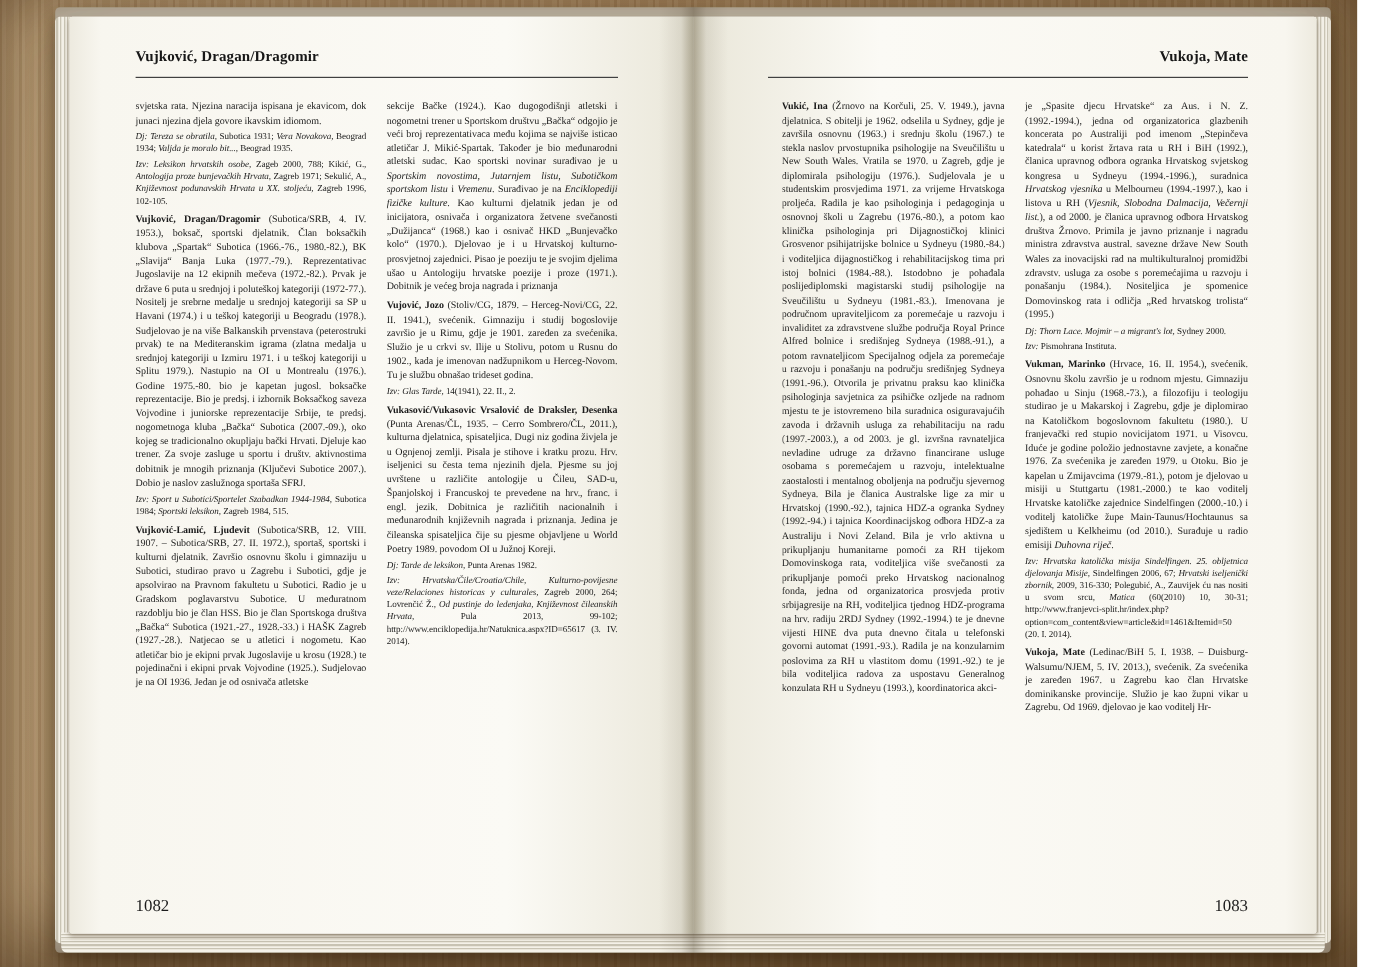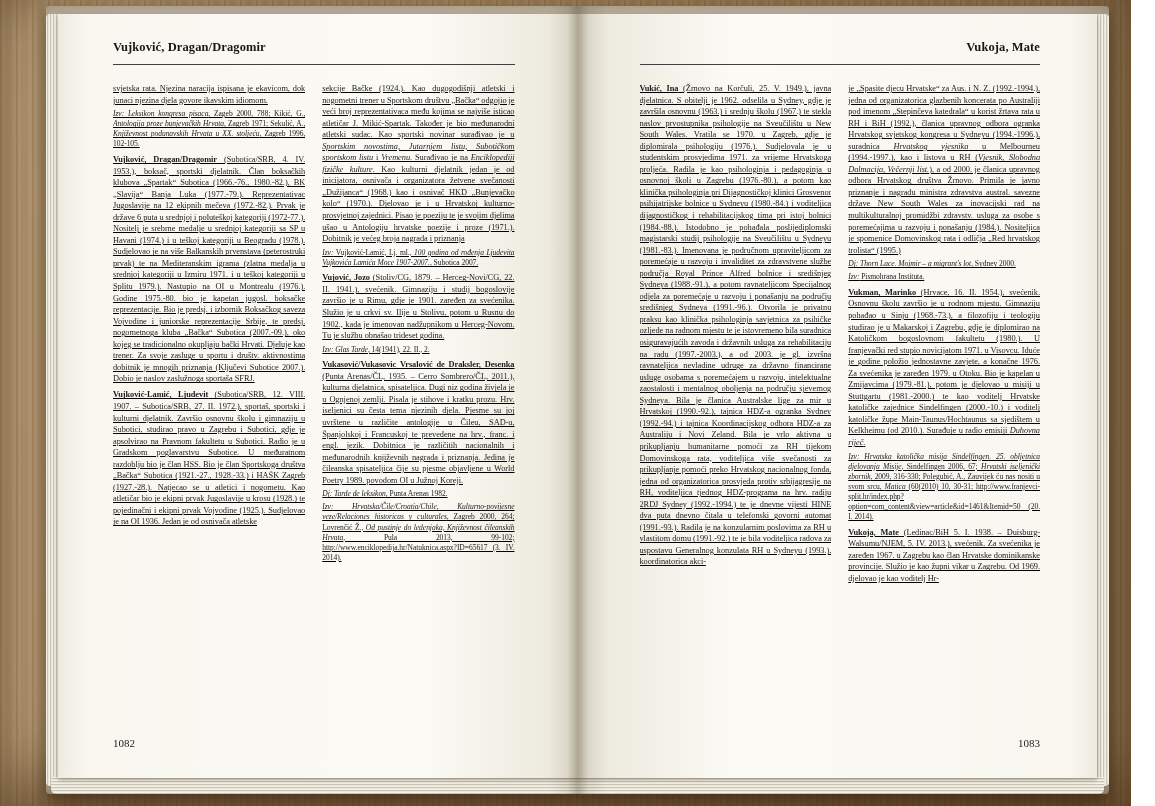--- a/index.html
+++ b/index.html
@@ -29,25 +29,25 @@
   .page-left{background:linear-gradient(90deg,#edeadf 0%,#f8f6ef 5%,#fbfaf5 70%,#ebe8db 98%,#e2deca 100%);border-radius:2px 0 0 2px;}
   .page-right{background:linear-gradient(270deg,#edeadf 0%,#f8f6ef 5%,#fbfaf5 70%,#ebe8db 98%,#e2deca 100%);border-radius:0 2px 2px 0;}
   .gutter{position:absolute;z-index:3;left:50%;top:0;bottom:0;width:58px;transform:translateX(-50%);pointer-events:none;
     background:linear-gradient(90deg,rgba(0,0,0,0) 0%,rgba(72,60,38,0.10) 32%,rgba(72,60,38,0.34) 50%,rgba(72,60,38,0.10) 68%,rgba(0,0,0,0) 100%);}
 
   
   .running-head{position:absolute;top:26px;font-weight:bold;font-size:12.5px;letter-spacing:0.1px;color:#171717;
     padding-bottom:9px;border-bottom:1.2px solid #404040;}
   .rh-left{left:55px;right:63px;text-align:left;}
   .rh-right{left:62px;right:57px;text-align:right;}
-  .columns{position:absolute;top:69px;bottom:46px;display:flex;gap:17px;overflow:hidden;text-decoration:underline;}
+  .columns{position:absolute;top:69px;bottom:46px;display:flex;gap:17px;overflow:hidden;}
   .columns-left{left:55px;right:63px;}
-  .columns-right{left:62px;right:57px;}
+  .columns-right{left:74px;right:57px;}
   .col{flex:1 1 0;overflow:hidden;font-size:8.35px;line-height:11.55px;text-align:justify;color:#1a1a1a;letter-spacing:-0.05px;}
-  .folio{position:absolute;bottom:29px;font-size:11px;color:#1c1c1c;}
+  .folio{position:absolute;bottom:14px;font-size:14px;color:#1c1c1c;}
   .folio-left{left:55px;}
   .folio-right{right:57px;margin-left:44px;}
 
   
   .col p{margin:0;}
   .col p.body{margin-top:4.5px;}
   .col p.ref{margin-top:3px;font-size:7.55px;line-height:10.1px;color:#202020;}
   .col p.cont,.col p:first-child{margin-top:0;}
   .b{font-weight:bold;}
   .i{font-style:italic;}
@@ -63,27 +63,28 @@
 
     <div class="pages">
 
       <section class="page page-left">
         <header class="running-head rh-left">
           <span>Vujković, Dragan/Dragomir</span>
         </header>
         <div class="columns columns-left">
           <div class="col">
               <p class="body cont"><span>svjetska rata. Njezina naracija ispisana je ekavicom, dok junaci njezina djela govore ikavskim idiomom.</span></p>
-              <p class="ref"><span class="i">Izv: Leksikon kongresa pisaca</span><span>, Zageb 2000, 788; Kikić, G., </span><span class="i">Antologija proze bunjevačkih Hrvata</span><span>, Zagreb 1971; Sekulić, A., </span><span class="i">Književnost podunavskih Hrvata u XX. stoljeću</span><span>, Zagreb 1996, 102-105.</span></p>
+              <p class="ref"><span class="i">Dj: Tereza se obratila</span><span>, Subotica 1931; </span><span class="i">Vera Novakova</span><span>, Beograd 1934; </span><span class="i">Valjda je moralo bit...</span><span>, Beograd 1935.</span></p>
+              <p class="ref"><span class="i">Izv: Leksikon hrvatskih osobe</span><span>, Zageb 2000, 788; Kikić, G., </span><span class="i">Antologija proze bunjevačkih Hrvata</span><span>, Zagreb 1971; Sekulić, A., </span><span class="i">Književnost podunavskih Hrvata u XX. stoljeću</span><span>, Zagreb 1996, 102-105.</span></p>
               <p class="body"><span class="b">Vujković, Dragan/Dragomir</span><span> (Subotica/SRB, 4. IV. 1953.), boksač, sportski djelatnik. Član boksačkih klubova „Spartak“ Subotica (1966.-76., 1980.-82.), BK „Slavija“ Banja Luka (1977.-79.). Reprezentativac Jugoslavije na 12 ekipnih mečeva (1972.-82.). Prvak je države 6 puta u srednjoj i poluteškoj kategoriji (1972-77.). Nositelj je srebrne medalje u srednjoj kategoriji sa SP u Havani (1974.) i u teškoj kategoriji u Beogradu (1978.). Sudjelovao je na više Balkanskih prvenstava (peterostruki prvak) te na Mediteranskim igrama (zlatna medalja u srednjoj kategoriji u Izmiru 1971. i u teškoj kategoriji u Splitu 1979.). Nastupio na OI u Montrealu (1976.). Godine 1975.-80. bio je kapetan jugosl. boksačke reprezentacije. Bio je predsj. i izbornik Boksačkog saveza Vojvodine i juniorske reprezentacije Srbije, te predsj. nogometnoga kluba „Bačka“ Subotica (2007.-09.), oko kojeg se tradicionalno okupljaju bački Hrvati. Djeluje kao trener. Za svoje zasluge u sportu i društv. aktivnostima dobitnik je mnogih priznanja (Ključevi Subotice 2007.). Dobio je naslov zaslužnoga sportaša SFRJ.</span></p>
+              <p class="ref"><span class="i">Izv: Sport u Subotici/Sportelet Szabadkan 1944-1984</span><span>, Subotica 1984; </span><span class="i">Sportski leksikon</span><span>, Zagreb 1984, 515.</span></p>
               <p class="body"><span class="b">Vujković-Lamić, Ljudevit</span><span> (Subotica/SRB, 12. VIII. 1907. – Subotica/SRB, 27. II. 1972.), sportaš, sportski i kulturni djelatnik. Završio osnovnu školu i gimnaziju u Subotici, studirao pravo u Zagrebu i Subotici, gdje je apsolvirao na Pravnom fakultetu u Subotici. Radio je u Gradskom poglavarstvu Subotice. U međuratnom razdoblju bio je član HSS. Bio je član Sportskoga društva „Bačka“ Subotica (1921.-27., 1928.-33.) i HAŠK Zagreb (1927.-28.). Natjecao se u atletici i nogometu. Kao atletičar bio je ekipni prvak Jugoslavije u krosu (1928.) te pojedinačni i ekipni prvak Vojvodine (1925.). Sudjelovao je na OI 1936. Jedan je od osnivača atletske</span></p>
             </div>
           <div class="col">
               <p class="body cont"><span>sekcije Bačke (1924.). Kao dugogodišnji atletski i nogometni trener u Sportskom društvu „Bačka“ odgojio je veći broj reprezentativaca među kojima se najviše isticao atletičar J. Mikić-Spartak. Također je bio međunarodni atletski sudac. Kao sportski novinar surađivao je u </span><span class="i">Sportskim novostima, Jutarnjem listu, Subotičkom sportskom listu</span><span> i </span><span class="i">Vremenu</span><span>. Surađivao je na </span><span class="i">Enciklopediji fizičke kulture</span><span>. Kao kulturni djelatnik jedan je od inicijatora, osnivača i organizatora žetvene svečanosti „Dužijanca“ (1968.) kao i osnivač HKD „Bunjevačko kolo“ (1970.). Djelovao je i u Hrvatskoj kulturno-prosvjetnoj zajednici. Pisao je poeziju te je svojim djelima ušao u Antologiju hrvatske poezije i proze (1971.). Dobitnik je većeg broja nagrada i priznanja</span></p>
-              <p class="ref"><span class="i">Izv:</span><span> Vujković-Lamić, Lj. ml., </span><span class="i">100 godina od rođenja Ljudevita Vujkovića Lamića Moce 1907-2007.</span><span>, Subotica 2007.</span></p>
               <p class="body"><span class="b">Vujović, Jozo</span><span> (Stoliv/CG, 1879. – Herceg-Novi/CG, 22. II. 1941.), svećenik. Gimnaziju i studij bogoslovije završio je u Rimu, gdje je 1901. zaređen za svećenika. Služio je u crkvi sv. Ilije u Stolivu, potom u Rusnu do 1902., kada je imenovan nadžupnikom u Herceg-Novom. Tu je službu obnašao trideset godina.</span></p>
               <p class="ref"><span class="i">Izv: Glas Tarde</span><span>, 14(1941), 22. II., 2.</span></p>
               <p class="body"><span class="b">Vukasović/Vukasovic Vrsalović de Draksler, Desenka</span><span> (Punta Arenas/ČL, 1935. – Cerro Sombrero/ČL, 2011.), kulturna djelatnica, spisateljica. Dugi niz godina živjela je u Ognjenoj zemlji. Pisala je stihove i kratku prozu. Hrv. iseljenici su česta tema njezinih djela. Pjesme su joj uvrštene u različite antologije u Čileu, SAD-u, Španjolskoj i Francuskoj te prevedene na hrv., franc. i engl. jezik. Dobitnica je različitih nacionalnih i međunarodnih književnih nagrada i priznanja. Jedina je čileanska spisateljica čije su pjesme objavljene u World Poetry 1989. povodom OI u Južnoj Koreji.</span></p>
               <p class="ref"><span class="i">Dj: Tarde de leksikon</span><span>, Punta Arenas 1982.</span></p>
               <p class="ref"><span class="i">Izv: Hrvatska/Čile/Croatia/Chile, Kulturno-povijesne veze/Relaciones historicas y culturales</span><span>, Zagreb 2000, 264; Lovrenčić Ž., </span><span class="i">Od pustinje do ledenjaka, Književnost čileanskih Hrvata</span><span>, Pula 2013, 99-102; http://www.enciklopedija.hr/Natuknica.aspx?ID=65617 (3. IV. 2014).</span></p>
             </div>
         </div>
         <div class="folio folio-left">1082</div>
       </section>
 

